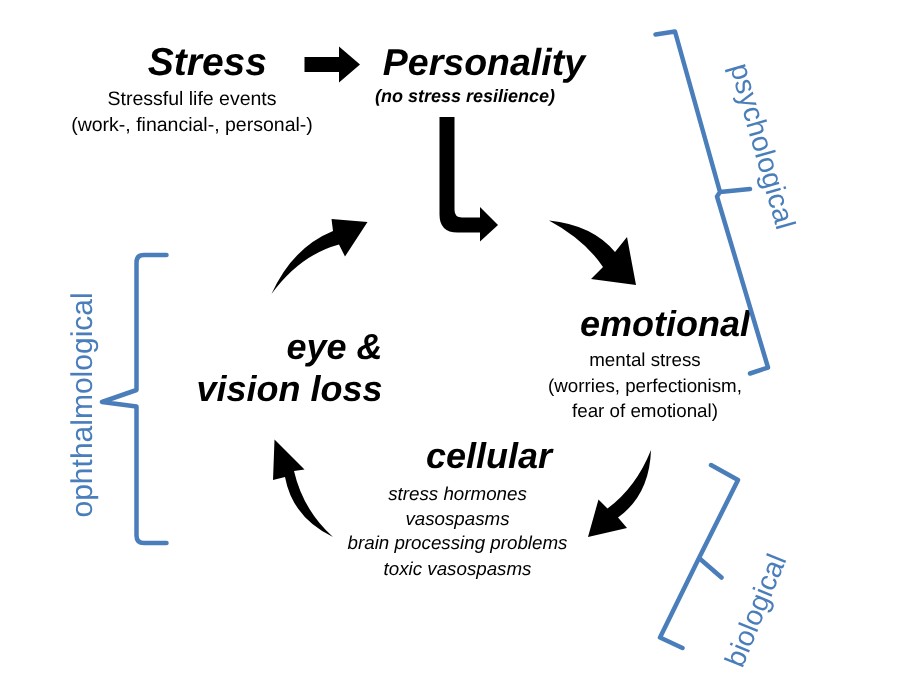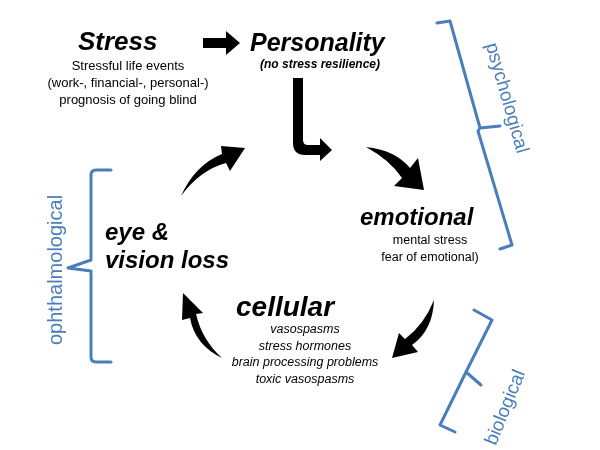--- a/index.html
+++ b/index.html
@@ -1,46 +1,46 @@
 <!DOCTYPE html>
 <html><head>
   <meta charset="utf-8">
   <style>
     html, body { margin: 0; padding: 0; background: #ffffff; }
     body { width: 600px; height: 450px; position: relative; overflow: hidden;
            font-family: "Liberation Sans", sans-serif; color: #000; }
     .abs { position: absolute; }
-    .title { font-weight: bold; font-style: italic; text-align: left; white-space: nowrap; }
+    .title { font-weight: bold; font-style: italic; text-align: right; white-space: nowrap; }
     .sub { font-weight: normal; text-align: center; white-space: nowrap; line-height: 17px; }
     .label-blue { color: #4a7ebb; font-size: 19px; white-space: nowrap; }
     svg.overlay { position: absolute; left: 0; top: 0; }
   </style>
 </head>
 <body>
 
 <div class="abs title" style="left:78px; top:26px; width:100px; font-size:26px;">Stress</div>
 <div class="abs sub" style="left:28px; top:57px; width:200px; font-size:13px;">
   <div>Stressful life events</div>
   <div>(work-, financial-, personal-)</div>
-  <div>prognosis of going blind</div>
 </div>
 
 <div class="abs title" style="left:250px; top:28px; width:140px; font-size:25px;">Personality</div>
-<div class="abs" style="left:250px; top:57px; width:140px; font-size:12px; font-weight:bold; font-style:italic; text-align:center; white-space:nowrap;">(no stress resilience)</div>
+<div class="abs" style="left:250px; top:57px; width:140px; font-size:12px; font-weight:bold; font-style:italic; white-space:nowrap;">(no stress resilience)</div>
 
 <div class="abs title" style="left:360px; top:203px; width:140px; font-size:24px;">emotional</div>
 <div class="abs sub" style="left:345px; top:232px; width:170px; font-size:12.5px;">
   <div>mental stress</div>
+  <div>(worries, perfectionism,</div>
   <div>fear of emotional)</div>
 </div>
 
-<div class="abs title" style="left:236px; top:291px; width:110px; font-size:28px;">cellular</div>
+<div class="abs title" style="left:258px; top:291px; width:110px; font-size:24px;">cellular</div>
 <div class="abs sub" style="left:210px; top:321px; width:190px; font-size:12.5px; font-style:italic; line-height:16.5px;">
+  <div>stress hormones</div>
   <div>vasospasms</div>
-  <div>stress hormones</div>
   <div>brain processing problems</div>
   <div>toxic vasospasms</div>
 </div>
 
 <div class="abs title" style="left:105px; top:218px; width:150px; font-size:24px; line-height:28px;">
   <div>eye &amp;</div>
   <div>vision loss</div>
 </div>
 
 <div class="abs label-blue" style="left:502px; top:40px; transform-origin:0 0; transform: rotate(74deg) translate(0,0); width:140px;">psychological</div>

